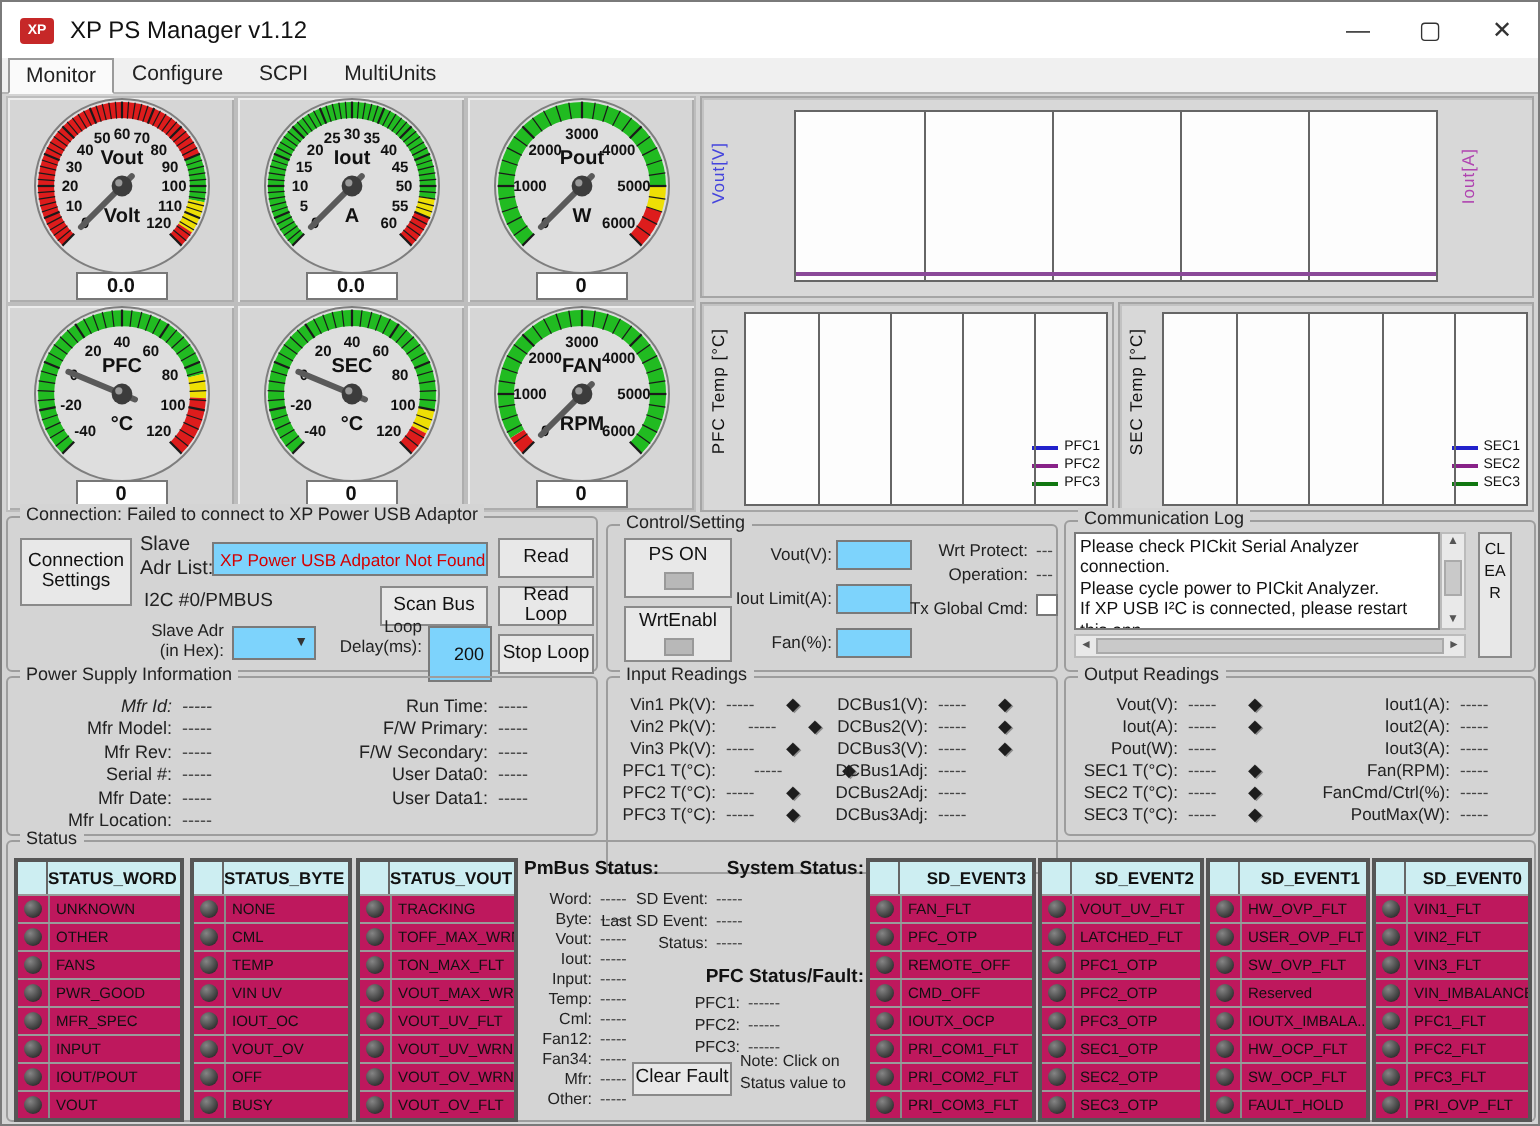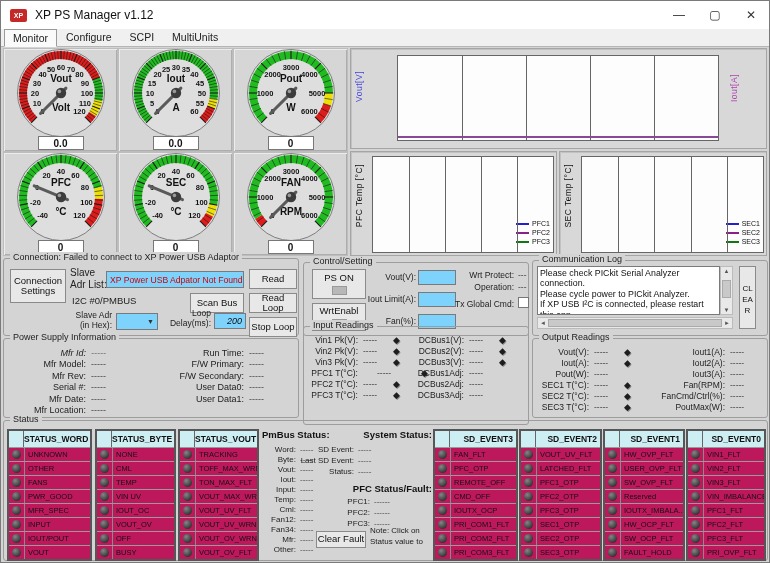--- a/index.html
+++ b/index.html
@@ -58,21 +58,21 @@
   .rvalue{color:#444;flex:none;}
   .diamond{font-size:9px;color:#1d1d1d;text-shadow:0.7px 0.7px 0 #8d8d8d;margin-left:2px;}
   
   .logbox{position:absolute;background:#fff;border:1px solid #7a7a7a;font-size:8.8px;color:#111;
           overflow:hidden;padding:1px 2px;line-height:1.18;}
   .vscroll{position:absolute;width:13px;background:#e9e9e9;border:1px solid #bbb;display:flex;flex-direction:column;align-items:center;font-size:6px;color:#555;}
   .vthumb{width:9px;height:18px;background:#c9c9c9;border:1px solid #aaa;margin:6px 0 auto;}
   .hscroll{position:absolute;height:12px;background:#e9e9e9;border:1px solid #bbb;display:flex;align-items:center;font-size:6px;color:#555;}
   .hthumb{height:8px;flex:1;background:#c9c9c9;border:1px solid #aaa;margin:0 2px;}
   .clearbtn{position:absolute;background:#e8e8e8;border:1px solid #8a8a8a;font-size:8px;color:#111;
-            width:17px;text-align:center;line-height:11px;padding-top:16px;word-break:break-all;}
+            width:17px;text-align:center;line-height:11px;padding-top:2px;word-break:break-all;}
   
   .stable{position:absolute;top:8px;background:#be185d;border:2px solid #565656;}
   .sthead{display:flex;height:16px;background:#cdeef2;align-items:center;}
   .sthcorner{width:15px;height:100%;border-right:1px solid #666;flex:none;}
   .sthtitle{flex:1;font-size:8.5px;font-weight:bold;color:#111;text-align:right;padding-right:3px;}
   .strow{display:flex;align-items:center;height:14px;border-top:1px solid #9a9a9a;}
   .led{width:9px;height:9px;border-radius:50%;background:radial-gradient(circle at 35% 30%,#858585,#161616);margin:0 3px;flex:none;}
   .stlabel{font-size:7.5px;color:#111;border-left:1px solid #8a8a8a;padding-left:3px;height:100%;display:flex;align-items:center;flex:1;white-space:nowrap;overflow:hidden;}
   .mid{position:absolute;font-size:8px;color:#222;}
   .midtitle{position:absolute;font-weight:bold;font-size:9.5px;color:#111;white-space:nowrap;}
@@ -593,21 +593,21 @@
         <div>(in Hex):</div>
       </div>
       <div class="tbx" style="left:112px;top:54px;width:42px;height:17px;">
         <span></span>
         <span class="dropdown-arrow">▼</span>
       </div>
       <div class="lbl r" style="left:160px;top:50px;width:47px;font-size:8.5px;">
         <div>Loop</div>
         <div>Delay(ms):</div>
       </div>
-      <div class="tbx" style="left:210px;top:54px;width:32px;height:16px;justify-content:flex-end;font-style:italic;">
+      <div class="tbx" style="left:210px;top:54px;width:32px;height:28px;justify-content:flex-end;">
         <span>200</span>
       </div>
       <div class="btn" style="left:245px;top:58px;width:48px;height:20px;">Stop Loop</div>
     </div>
 
     <div class="grp" style="left:302px;top:214px;width:226px;height:74px;">
       <span class="legend">Control/Setting</span>
       <div class="btn" style="left:8px;top:6px;width:54px;height:30px;flex-direction:column;">
         <span>PS ON</span>
         <span class="indicator"></span>
@@ -697,30 +697,30 @@
             <span class="rlabel" style="width: 90px; margin-right: 5px;">User Data0:</span>
             <span class="rvalue" style="width: 40px;">-----</span>
           </div>
           <div class="rrow" style="height: 11.5px; font-size: 9px;">
             <span class="rlabel" style="width: 90px; margin-right: 5px;">User Data1:</span>
             <span class="rvalue" style="width: 40px;">-----</span>
           </div>
         </div>
     </div>
 
-    <div class="grp" style="left:302px;top:278px;width:226px;height:99px;">
+    <div class="grp" style="left:302px;top:290px;width:226px;height:99px;">
       <span class="legend">Input Readings</span>
       <div class="rcol" id="input-left" style="left:4px;top:7px;">
           <div class="rrow" style="height: 11px; font-size: 8.5px;">
             <span class="rlabel" style="width: 50px; margin-right: 5px;">Vin1 Pk(V):</span>
             <span class="rvalue" style="width: 28px;">-----</span>
             <span class="diamond">◆</span>
           </div>
           <div class="rrow" style="height: 11px; font-size: 8.5px;">
-            <span class="rlabel" style="width: 50px; margin-right: 5px;">Vin2 Pk(V):</span>
+            <span class="rlabel" style="width: 50px; margin-right: 16px;">Vin2 Pk(V):</span>
             <span class="rvalue" style="width: 28px;">-----</span>
             <span class="diamond">◆</span>
           </div>
           <div class="rrow" style="height: 11px; font-size: 8.5px;">
             <span class="rlabel" style="width: 50px; margin-right: 5px;">Vin3 Pk(V):</span>
             <span class="rvalue" style="width: 28px;">-----</span>
             <span class="diamond">◆</span>
           </div>
           <div class="rrow" style="height: 11px; font-size: 8.5px; gap: 14px;">
             <span class="rlabel" style="width: 50px; margin-right: 5px;">PFC1 T(°C):</span>

